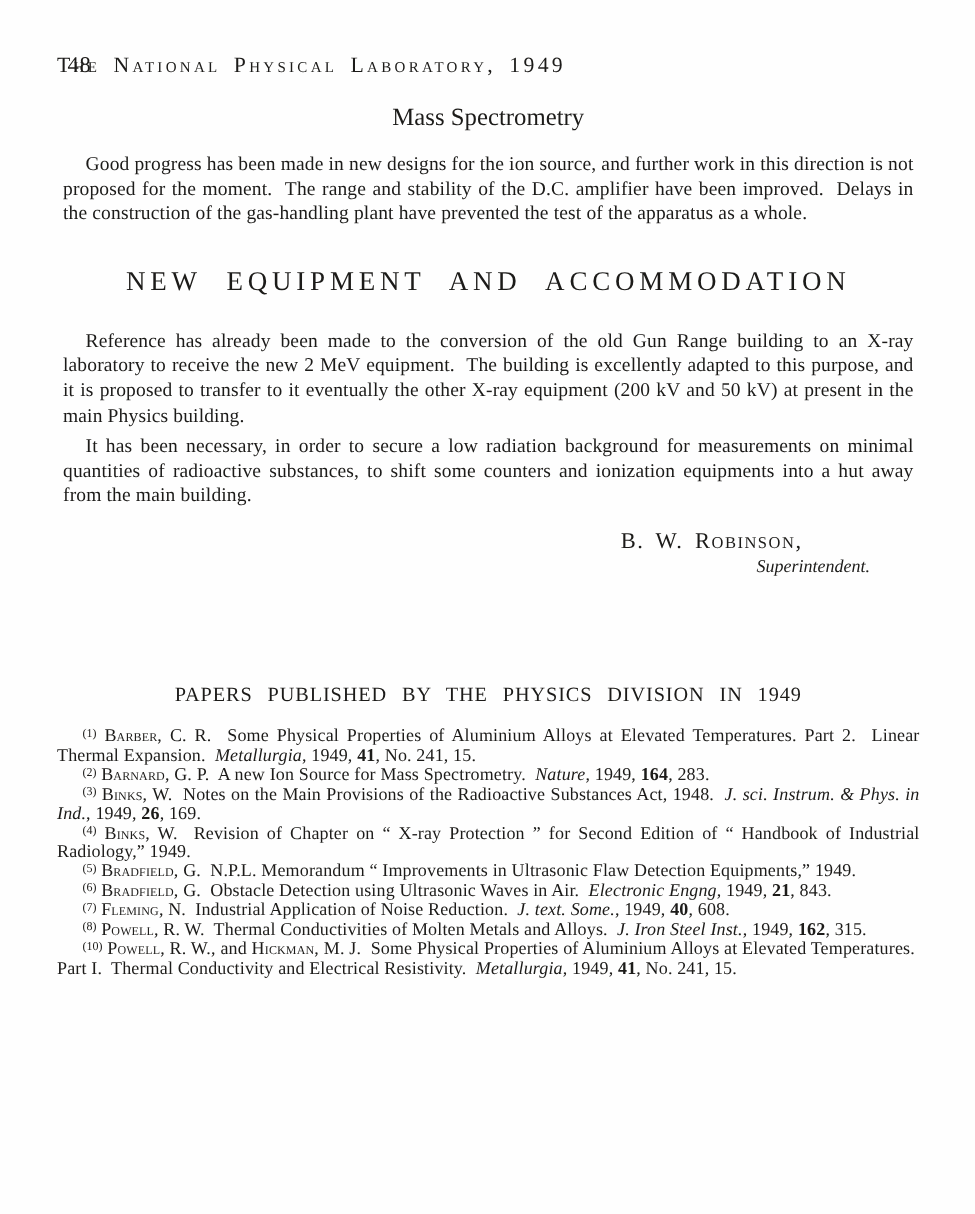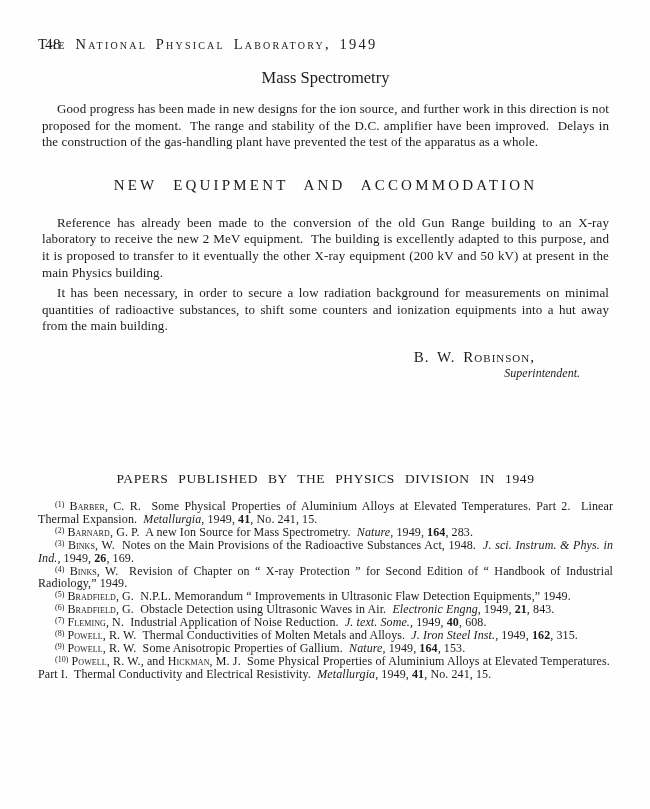--- a/index.html
+++ b/index.html
@@ -34,21 +34,21 @@
   .h-italic {
     margin: 14px 0 0 0;
     text-align: center;
     font-weight: normal;
     font-size: 16.5px;
   }
   .caps-heading {
     margin: 26px 0 0 0;
     text-align: center;
     font-weight: normal;
-    font-size: 15px;
+    font-size: 18px;
     letter-spacing: 3.2px;
     word-spacing: 9px;
   }
   .papers-heading {
     margin: 0;
     text-align: center;
     font-weight: normal;
     font-size: 13.5px;
     letter-spacing: 0.6px;
     word-spacing: 6px;
@@ -78,21 +78,21 @@
   .sig-role {
     text-align: right;
     padding-right: 33px;
     font-style: italic;
     font-size: 12px;
   }
 
   
   .papers-section {
     position: absolute;
-    top: 471px; left: 38px; right: 37px;
+    top: 455px; left: 38px; right: 37px;
   }
   .refs { margin-top: 13px; }
   .ref {
     margin: 0;
     font-size: 12px;
     line-height: 12.9px;
     text-align: justify;
     text-indent: 17px;
     letter-spacing: 0.1px;
   }
@@ -140,18 +140,17 @@
     <h3 class="papers-heading">PAPERS PUBLISHED BY THE PHYSICS DIVISION IN 1949</h3>
     <div class="refs">
       <p class="ref"><sup>(1)</sup><span class="run-t"> </span><span class="run-sc">Barber</span><span class="run-t">, C. R.&nbsp; Some Physical Properties of Aluminium Alloys at Elevated Temperatures. Part 2.&nbsp; Linear Thermal Expansion.&nbsp; </span><span class="run-i">Metallurgia</span><span class="run-t">, 1949, </span><span class="run-b">41</span><span class="run-t">, No. 241, 15.</span></p>
       <p class="ref"><sup>(2)</sup><span class="run-t"> </span><span class="run-sc">Barnard</span><span class="run-t">, G. P.&nbsp; A new Ion Source for Mass Spectrometry.&nbsp; </span><span class="run-i">Nature</span><span class="run-t">, 1949, </span><span class="run-b">164</span><span class="run-t">, 283.</span></p>
       <p class="ref"><sup>(3)</sup><span class="run-t"> </span><span class="run-sc">Binks</span><span class="run-t">, W.&nbsp; Notes on the Main Provisions of the Radioactive Substances Act, 1948.&nbsp; </span><span class="run-i">J. sci. Instrum. &amp; Phys. in Ind.</span><span class="run-t">, 1949, </span><span class="run-b">26</span><span class="run-t">, 169.</span></p>
       <p class="ref"><sup>(4)</sup><span class="run-t"> </span><span class="run-sc">Binks</span><span class="run-t">, W.&nbsp; Revision of Chapter on “ X-ray Protection ” for Second Edition of “ Handbook of Industrial Radiology,” 1949.</span></p>
       <p class="ref"><sup>(5)</sup><span class="run-t"> </span><span class="run-sc">Bradfield</span><span class="run-t">, G.&nbsp; N.P.L. Memorandum “ Improvements in Ultrasonic Flaw Detection Equipments,” 1949.</span></p>
       <p class="ref"><sup>(6)</sup><span class="run-t"> </span><span class="run-sc">Bradfield</span><span class="run-t">, G.&nbsp; Obstacle Detection using Ultrasonic Waves in Air.&nbsp; </span><span class="run-i">Electronic Engng</span><span class="run-t">, 1949, </span><span class="run-b">21</span><span class="run-t">, 843.</span></p>
       <p class="ref"><sup>(7)</sup><span class="run-t"> </span><span class="run-sc">Fleming</span><span class="run-t">, N.&nbsp; Industrial Application of Noise Reduction.&nbsp; </span><span class="run-i">J. text. Some.</span><span class="run-t">, 1949, </span><span class="run-b">40</span><span class="run-t">, 608.</span></p>
       <p class="ref"><sup>(8)</sup><span class="run-t"> </span><span class="run-sc">Powell</span><span class="run-t">, R. W.&nbsp; Thermal Conductivities of Molten Metals and Alloys.&nbsp; </span><span class="run-i">J. Iron Steel Inst.</span><span class="run-t">, 1949, </span><span class="run-b">162</span><span class="run-t">, 315.</span></p>
-      <p class="ref"><sup>(9)</sup><span class="run-t"> </span><span class="run-sc">Powell</span><span class="run-t">, R. W.&nbsp; Some Anisotropic Properties of Gallium.&nbsp; </span><span class="run-i">Nature</span><span class="run-t">, 1949, </span><span class="run-b">164</span><span class="run-t">, 153.</span></p>
       <p class="ref"><sup>(10)</sup><span class="run-t"> </span><span class="run-sc">Powell</span><span class="run-t">, R. W., and </span><span class="run-sc">Hickman</span><span class="run-t">, M. J.&nbsp; Some Physical Properties of Aluminium Alloys at Elevated Temperatures.&nbsp; Part I.&nbsp; Thermal Conductivity and Electrical Resistivity.&nbsp; </span><span class="run-i">Metallurgia</span><span class="run-t">, 1949, </span><span class="run-b">41</span><span class="run-t">, No. 241, 15.</span></p>
     </div>
   </section>
 
 </div>
 
 </body></html>

